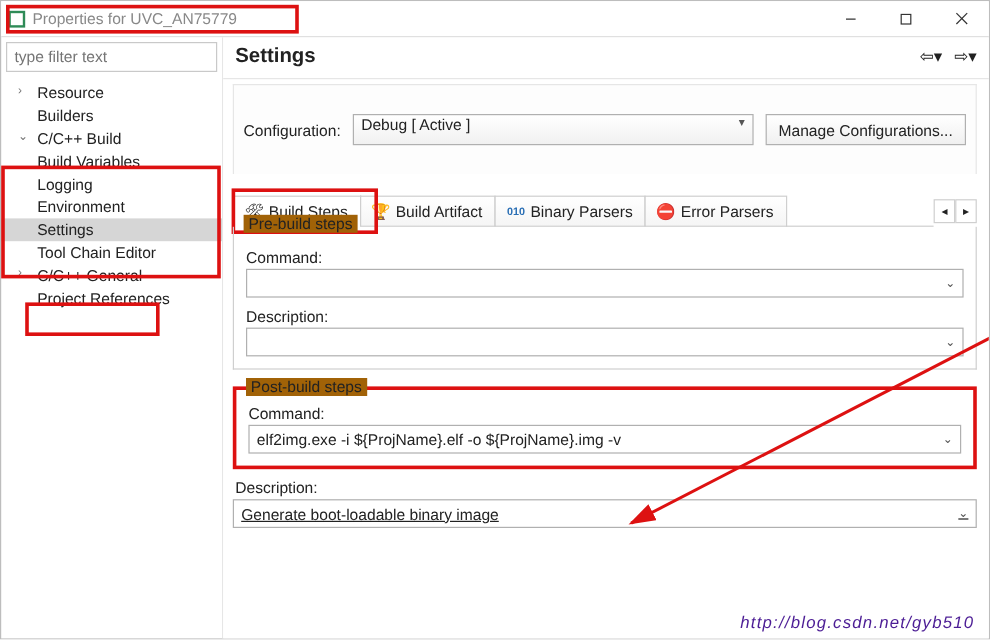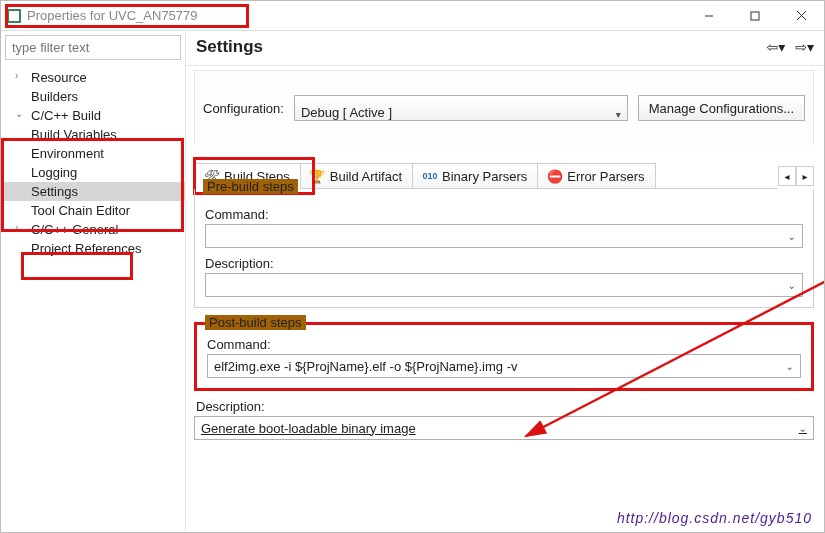--- a/index.html
+++ b/index.html
@@ -30,21 +30,21 @@
   
   .rightpane { flex:1; display:flex; flex-direction:column; background:#fff; min-width:0; }
   .heading { display:flex; align-items:center; justify-content:space-between; padding:6px 10px 8px 10px; border-bottom:1px solid #e6e6e6;}
   .heading h1 { margin:0; font-size:17px; font-weight:600;}
   .arrows { display:flex; gap:10px; color:#b4c6b4;}
   .arrows span { font-size:14px; }
 
   .content { flex:1; padding:4px 10px 0 8px; overflow:hidden; position:relative;}
   .config-row { display:flex; align-items:center; gap:10px; background:#fdfdfd; padding:24px 8px; border:1px solid #e6e6e6; border-bottom:none;}
   .config-row label { white-space:nowrap;}
-  .combo { flex:1; height:26px; border:1px solid #b0b0b0; background:linear-gradient(#fff,#f1f1f1); display:flex; align-items:flex-end; justify-content:space-between; padding:0 6px;}
+  .combo { flex:1; height:26px; border:1px solid #b0b0b0; background:linear-gradient(#fff,#f1f1f1); display:flex; align-items:flex-start; justify-content:space-between; padding:0 6px;}
   .combo .chev { color:#555; font-size:10px;}
   .btn { height:26px; padding:0 10px; border:1px solid #b0b0b0; background:linear-gradient(#fff,#f0f0f0);}
 
   .tabsrow { display:flex; align-items:center; margin-top:18px; position:relative;}
   .tabsrow .spacer { flex:1; border-bottom:1px solid #cfcfcf; height:26px;}
   .tab { height:26px; padding:0 10px; display:flex; align-items:center; gap:5px; border:1px solid #cfcfcf; background:linear-gradient(#fff,#f5f5f5); margin-right:-1px; cursor:default;}
   .tab.active { background:#fff; border-bottom:1px solid #fff;}
   .tab .ticon { width:14px; height:14px; display:inline-flex; align-items:center; justify-content:center;}
   .scrollbtns { display:flex; }
   .scrollbtns div { width:18px; height:20px; border:1px solid #cfcfcf; display:flex; align-items:center; justify-content:center; background:#fff; font-size:10px;}
@@ -94,22 +94,22 @@
 
   <div class="body">
 
     <div class="leftpane">
       <input class="filter" placeholder="type filter text" style="">
       <div class="tree">
         <div class="tree-item"><span class="arrow">›</span><span>Resource</span></div>
         <div class="tree-item"><span>Builders</span></div>
         <div class="tree-item"><span class="arrow">⌄</span><span>C/C++ Build</span></div>
         <div class="tree-item l2"><span>Build Variables</span></div>
+        <div class="tree-item l2"><span>Logging</span></div>
         <div class="tree-item l2"><span>Environment</span></div>
-        <div class="tree-item l2"><span>Logging</span></div>
         <div class="tree-item l2 selected"><span>Settings</span></div>
         <div class="tree-item l2"><span>Tool Chain Editor</span></div>
         <div class="tree-item"><span class="arrow">›</span><span>C/C++ General</span></div>
         <div class="tree-item"><span>Project References</span></div>
         <div class="tree-hl1"></div>
         <div class="tree-hl2"></div>
       </div>
     </div>
 
     <div class="rightpane">

